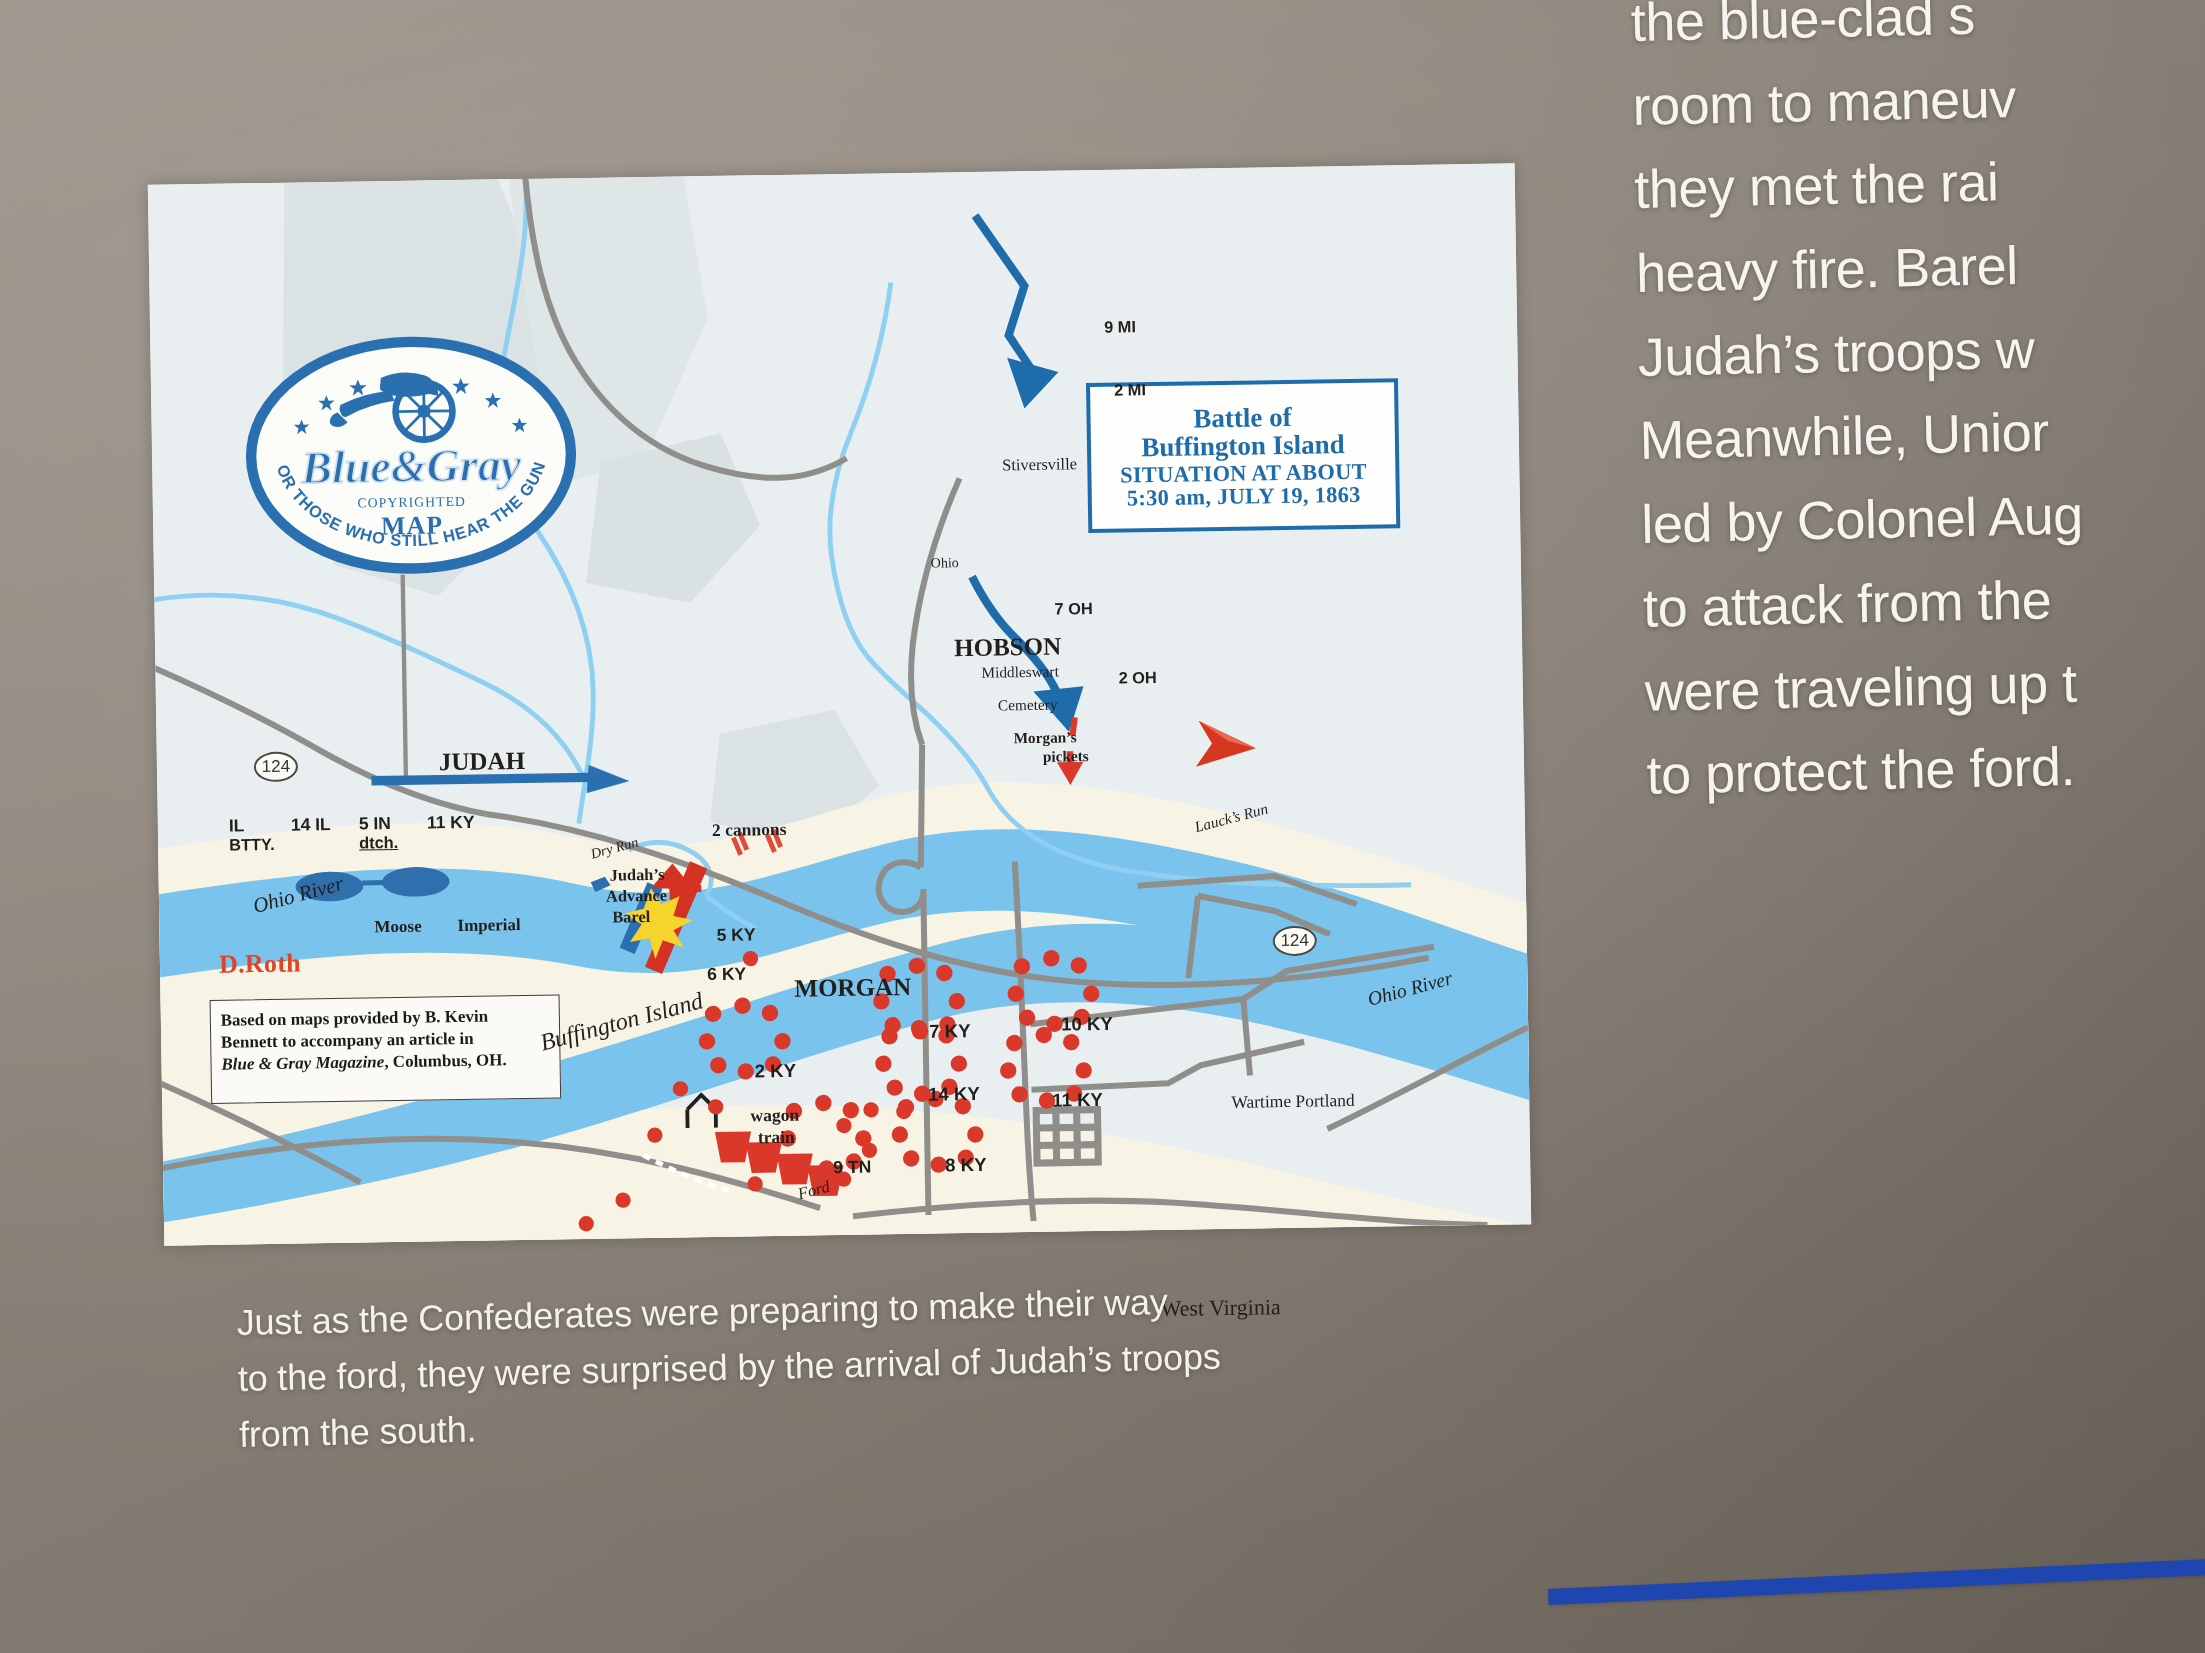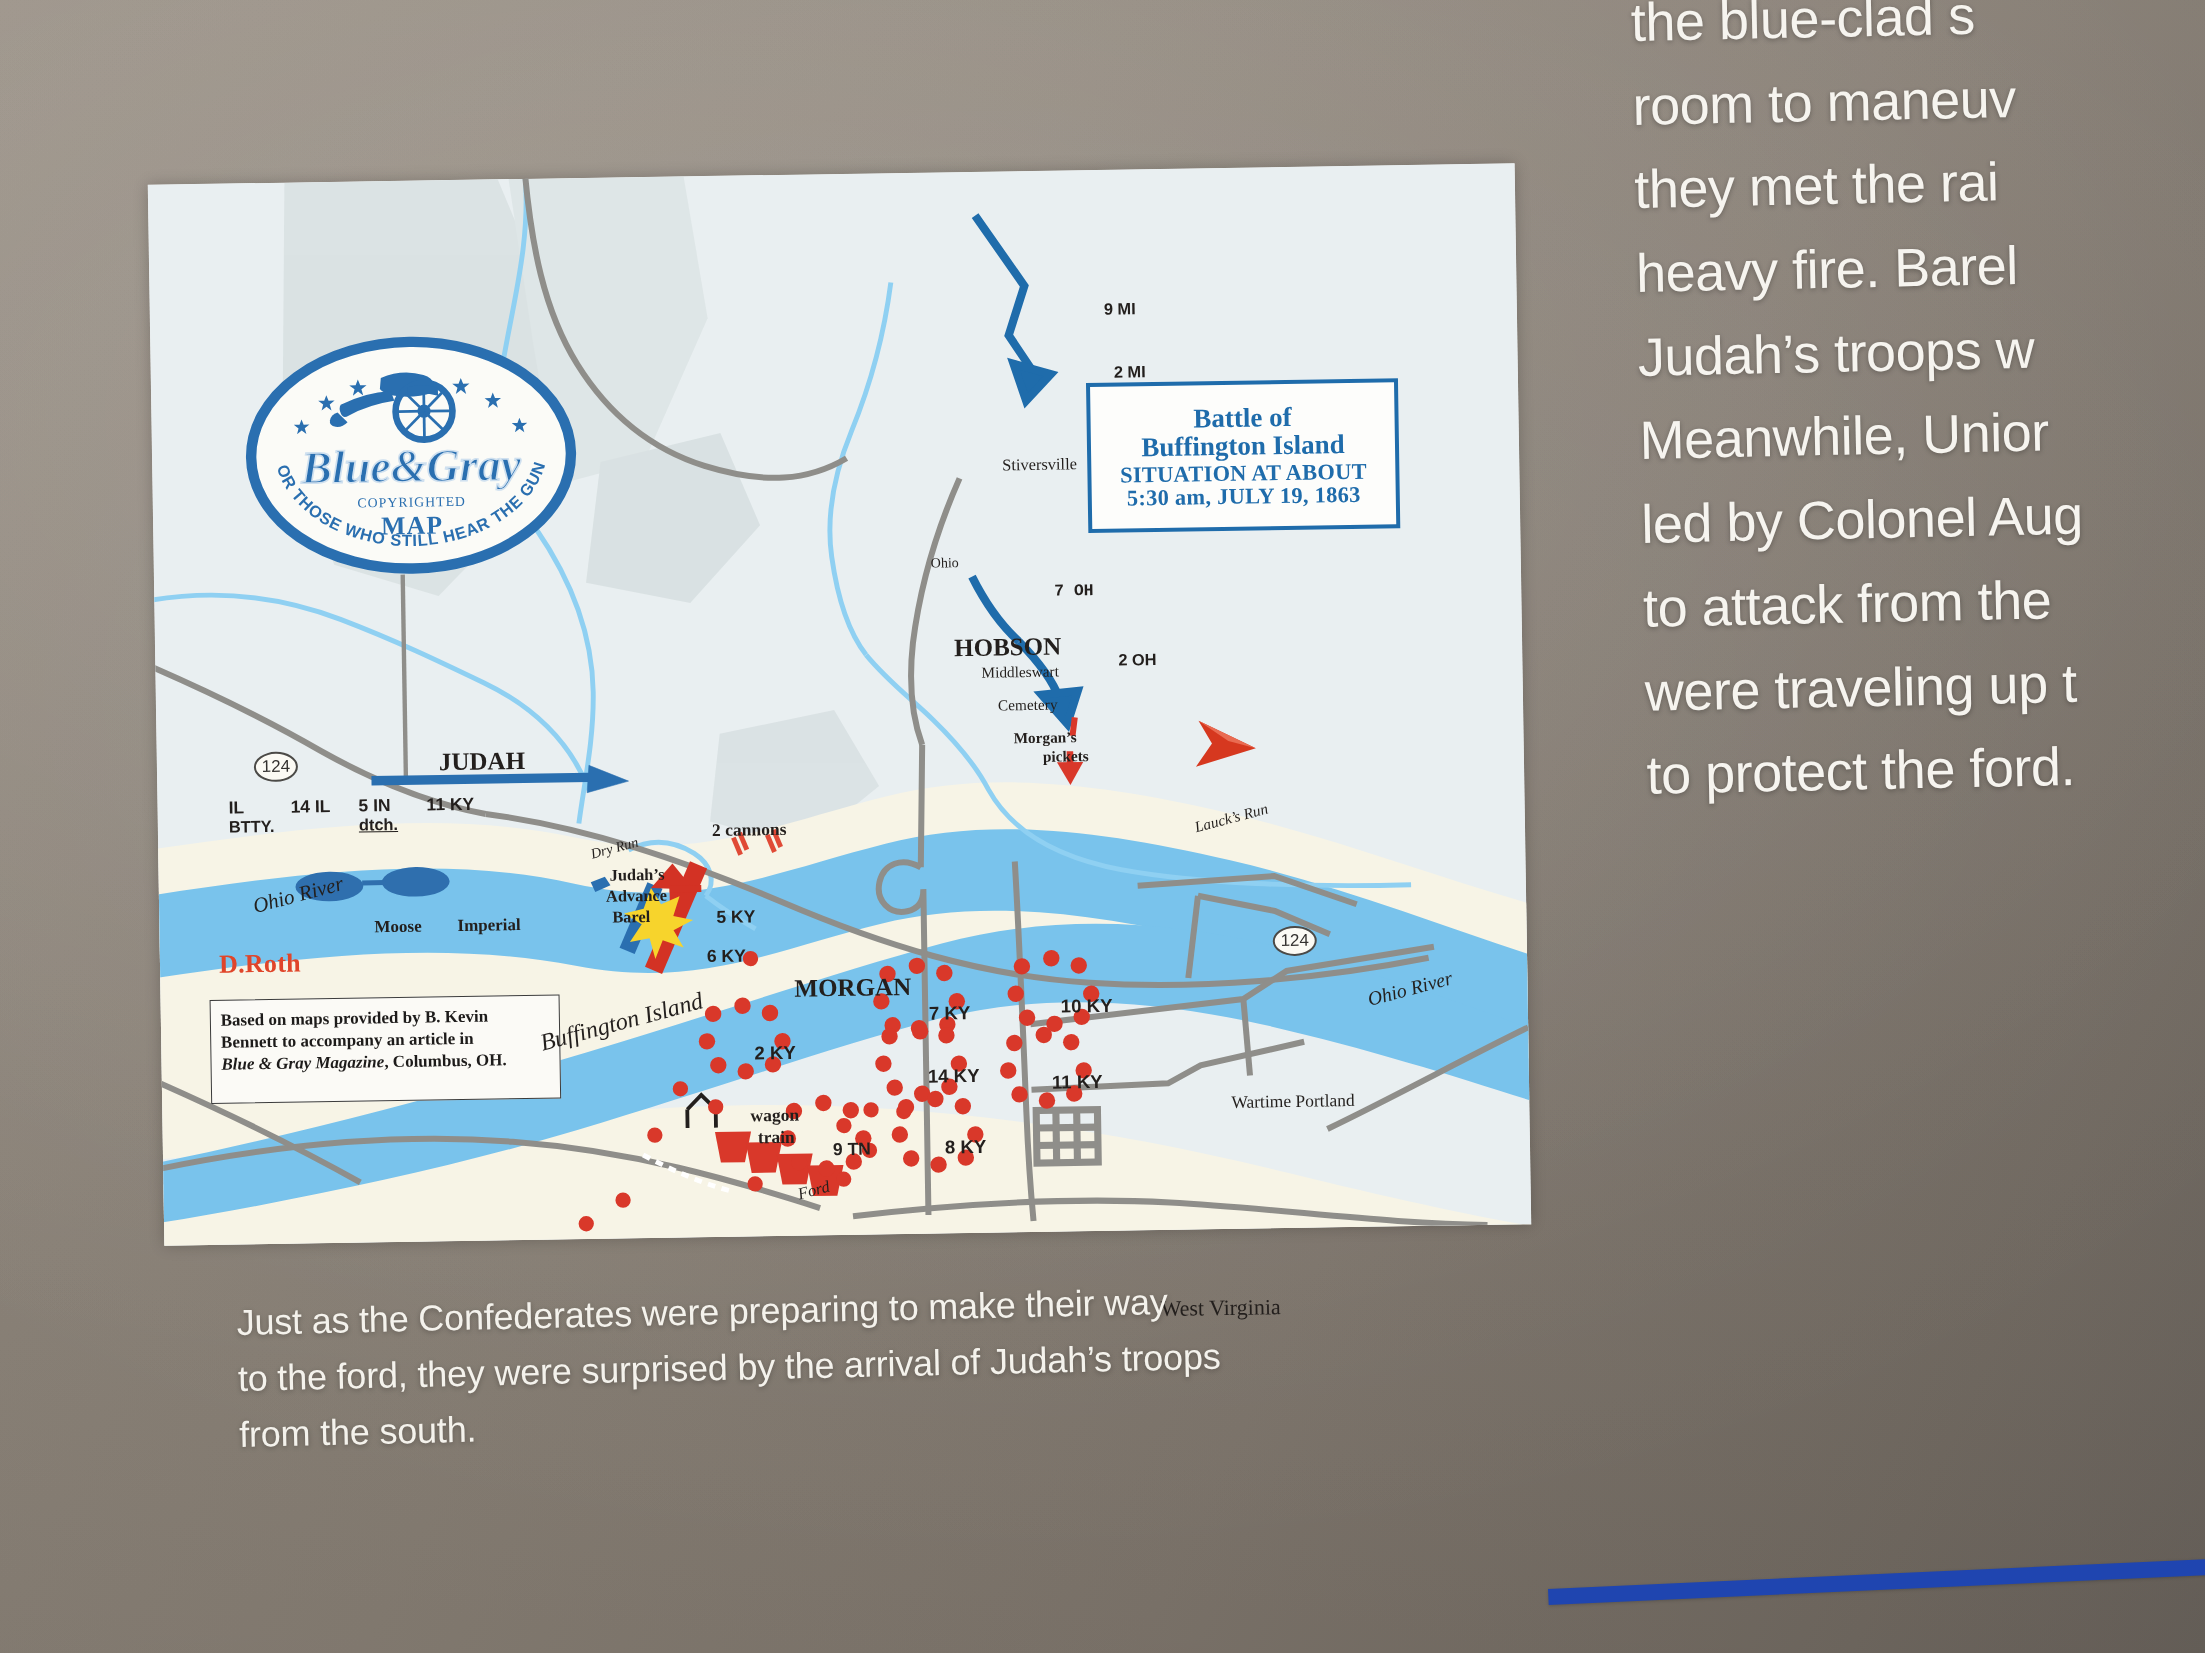--- a/index.html
+++ b/index.html
@@ -25,21 +25,21 @@
   #mapcard{
     position:absolute;left:156px;top:174px;width:1367px;height:1061px;
     transform:rotate(-0.9deg);
     background:#eff2f2;
     box-shadow:0 0 15.3px rgba(0,0,0,.22);
   }
   #mapsvg{position:absolute;inset:0;width:100%;height:100%;}
   .mlab{position:absolute;color:#231f1d;white-space:nowrap;font-family:"Liberation Serif",serif;}
   .mlab.b{font-weight:bold;}
   .mlab.i{font-style:italic;}
-  .sans{font-family:"Liberation Sans",sans-serif;}
+  .sans{font-family:"Liberation Sans",sans-serif;margin-top:18px;}
   
   #cartouche{
     position:absolute;left:935px;top:213px;width:312px;height:150px;
     background:#fdfdfb;border:4.9px solid #1f6cab;box-sizing:border-box;
     display:flex;flex-direction:column;align-items:center;justify-content:center;
     color:#1f6cab;font-family:"Liberation Serif",serif;text-align:center;line-height:1.04;
   }
   #cartouche .t1{font-size:27px;font-weight:bold;}
   #cartouche .t2{font-size:27px;font-weight:bold;}
   #cartouche .t3{font-size:22.4px;font-weight:bold;letter-spacing:0.3px;margin-top:2.2px;}
@@ -450,21 +450,21 @@
         <div class="mlab b" style="left: 554px; top: 644px; font-size: 17.5px;">2 cannons</div>
         <div class="mlab b" style="left: 451px; top: 688px; font-size: 16.4px;">Judah’s</div>
         <div class="mlab b" style="left: 447px; top: 709px; font-size: 16.4px;">Advance</div>
         <div class="mlab b" style="left: 453px; top: 730px; font-size: 16.4px;">Barel</div>
         <div class="mlab b" style="left: 588px; top: 930px; font-size: 17.5px;">wagon</div>
         <div class="mlab b" style="left: 595px; top: 952px; font-size: 17.5px;">train</div>
         <div class="mlab b" style="left: 215px; top: 736px; font-size: 17px;">Moose</div>
         <div class="mlab b" style="left: 298px; top: 736px; font-size: 17px;">Imperial</div>
         <div class="mlab b sans" style="left: 954px; top: 130px; font-size: 16.4px;">9 MI</div>
         <div class="mlab b sans" style="left: 963px; top: 193px; font-size: 16.4px;">2 MI</div>
-        <div class="mlab b sans" style="left: 900px; top: 411px; font-size: 16.4px; font-family: Liberation Mono, monospace;">7 OH</div>
+        <div class="mlab b sans" style="left: 900px; top: 411px; font-size: 16.4px;">7 OH</div>
         <div class="mlab b sans" style="left: 963px; top: 481px; font-size: 16.4px;">2 OH</div>
         <div class="mlab b sans" style="left: 71px; top: 614px; font-size: 17.5px;">IL</div>
         <div class="mlab b sans" style="left: 71px; top: 634px; font-size: 16.4px;">BTTY.</div>
         <div class="mlab b sans" style="left: 133px; top: 614px; font-size: 17.5px;">14 IL</div>
         <div class="mlab b sans" style="left: 201px; top: 614px; font-size: 17.5px;">5 IN</div>
         <div class="mlab b sans" style="left: 201px; top: 634px; font-size: 16.4px; text-decoration: underline;">dtch.</div>
         <div class="mlab b sans" style="left: 269px; top: 614px; font-size: 17.5px;">11 KY</div>
         <div class="mlab b sans" style="left: 557px; top: 731px; font-size: 17.5px;">5 KY</div>
         <div class="mlab b sans" style="left: 547px; top: 770px; font-size: 17.5px;">6 KY</div>
         <div class="mlab b sans" style="left: 593px; top: 867px; font-size: 18.6px;">2 KY</div>

